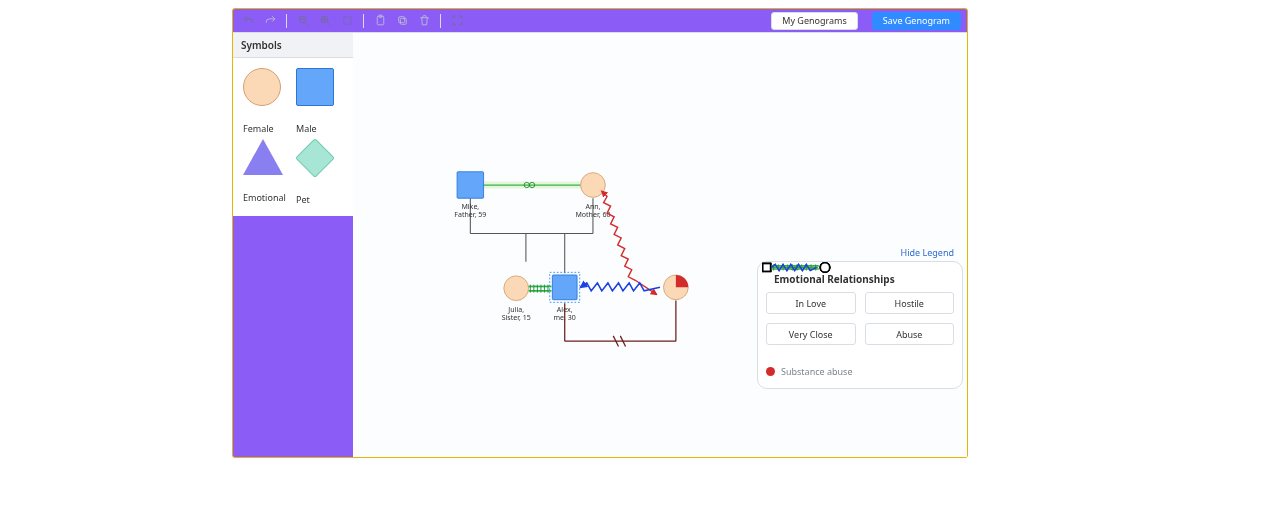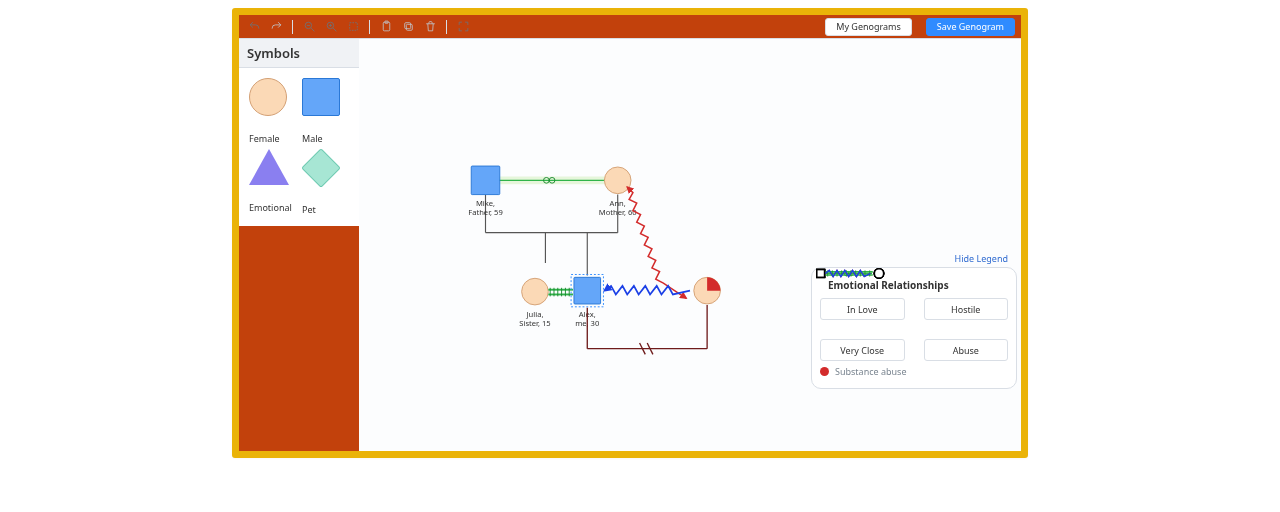--- a/index.html
+++ b/index.html
@@ -16,52 +16,52 @@
     --teal:#a7e6d4;
     --green:#30b44a;
     --green-dark:#1a8a2f;
     --red:#d32b2b;
     --blue2:#1b40e6;
     --maroon:#6e1b1b;
   }
   *{box-sizing:border-box;font-family:system-ui,-apple-system,"Segoe UI",Roboto,Arial,sans-serif;}
   body{margin:0;background:#fff;color:var(--txt);}
   .stage{width:1280px;height:512px;margin:0 auto;position:relative;}
-  .app{position:absolute;left:232px;top:8px;width:796px;height:450px;border:7px solid #eab308;border-radius:3px;background:#c2410c;box-shadow:0 1px 2px rgba(0,0,0,.03);}
+  .app{position:absolute;left:232px;top:8px;width:736px;height:450px;border:1px solid #eab308;border-radius:3px;background:#8b5cf6;box-shadow:0 1px 2px rgba(0,0,0,.03);}
   
   .toolbar{height:24px;border-bottom:1px solid var(--line);display:flex;align-items:center;padding:0 6px;gap:4px;}
   .tb-ico{width:18px;height:18px;display:flex;align-items:center;justify-content:center;color:#6b727b;border-radius:3px;cursor:pointer;}
   .tb-ico svg{width:13px;height:13px;stroke:currentColor;fill:none;stroke-width:1.5;}
   .tb-sep{width:1px;height:14px;background:var(--line);margin:0 3px;}
   .tb-spacer{flex:1;}
   .btn{height:18px;font-size:9px;padding:0 10px;border-radius:3px;display:flex;align-items:center;cursor:pointer;border:1px solid var(--line);background:#fff;color:#333;}
   .btn.primary{background:var(--blue);border-color:var(--blue);color:#fff;}
   
   .sidebar{position:absolute;left:0;top:24px;width:120px;background:#fff;}
-  .sb-title{background:var(--soft);border-bottom:1px solid var(--line);font-weight:600;font-size:13px;padding:5px 8px;}
+  .sb-title{background:var(--soft);border-bottom:1px solid var(--line);font-weight:600;font-size:10px;padding:5px 8px;}
   .sb-grid{display:grid;grid-template-columns:1fr 1fr;gap:4px 6px;padding:10px 10px;}
   .sb-cell{display:flex;flex-direction:column;align-items:flex-start;gap:16px;cursor:grab;}
   .sb-lbl{font-size:9px;color:#333;}
   .shp{width:38px;height:38px;}
   .shp.female{border-radius:50%;background:var(--peach);border:1px solid var(--peach-stroke);}
   .shp.male{background:var(--male);border:1px solid var(--male-stroke);border-radius:2px;}
   .shp.tri{width:0;height:0;border-left:20px solid transparent;border-right:20px solid transparent;border-bottom:36px solid var(--violet);}
   .shp.pet{background:var(--teal);transform:rotate(45deg);width:28px;height:28px;border:1px solid #6cc9b0;border-radius:2px;margin:5px;}
   
   .canvas{position:absolute;left:120px;top:24px;right:0;bottom:0;background-image:radial-gradient(circle,#c8ced6 .6px,transparent .6px);background-size:8px 8px;background-color:#fcfdfe;}
   .canvas svg{position:absolute;inset:0;width:100%;height:100%;}
   .nlabel{font-size:8px;fill:#333;}
   
   .legend{position:absolute;right:4px;top:228px;width:206px;background:#fff;border:1px solid var(--line);border-radius:10px;padding:6px 8px 10px;font-size:9px;}
   .legend .hide{position:absolute;right:8px;top:-16px;font-size:9px;color:#2f6bd0;cursor:pointer;}
   .legend h4{margin:4px 8px 6px;font-size:10px;font-weight:700;}
-  .lg-grid{display:grid;grid-template-columns:1fr 1fr;gap:19px;}
+  .lg-grid{display:grid;grid-template-columns:1fr 1fr;gap:9px;}
   .lg-card{border:1px solid var(--line);border-radius:3px;padding:4px 4px 3px;display:flex;flex-direction:column;align-items:center;gap:2px;}
   .lg-card svg{width:78px;height:14px;}
-  .hc{display:flex;align-items:center;gap:6px;margin-top:4px;color:var(--muted);}
+  .hc{display:flex;align-items:center;gap:6px;margin-top:20px;color:var(--muted);}
   .dot{width:9px;height:9px;border-radius:50%;background:var(--red);}
 </style>
 </head>
 <body>
 
 <div class="stage">
   <div class="app">
 
     <div class="toolbar">
       <div class="tb-ico">

